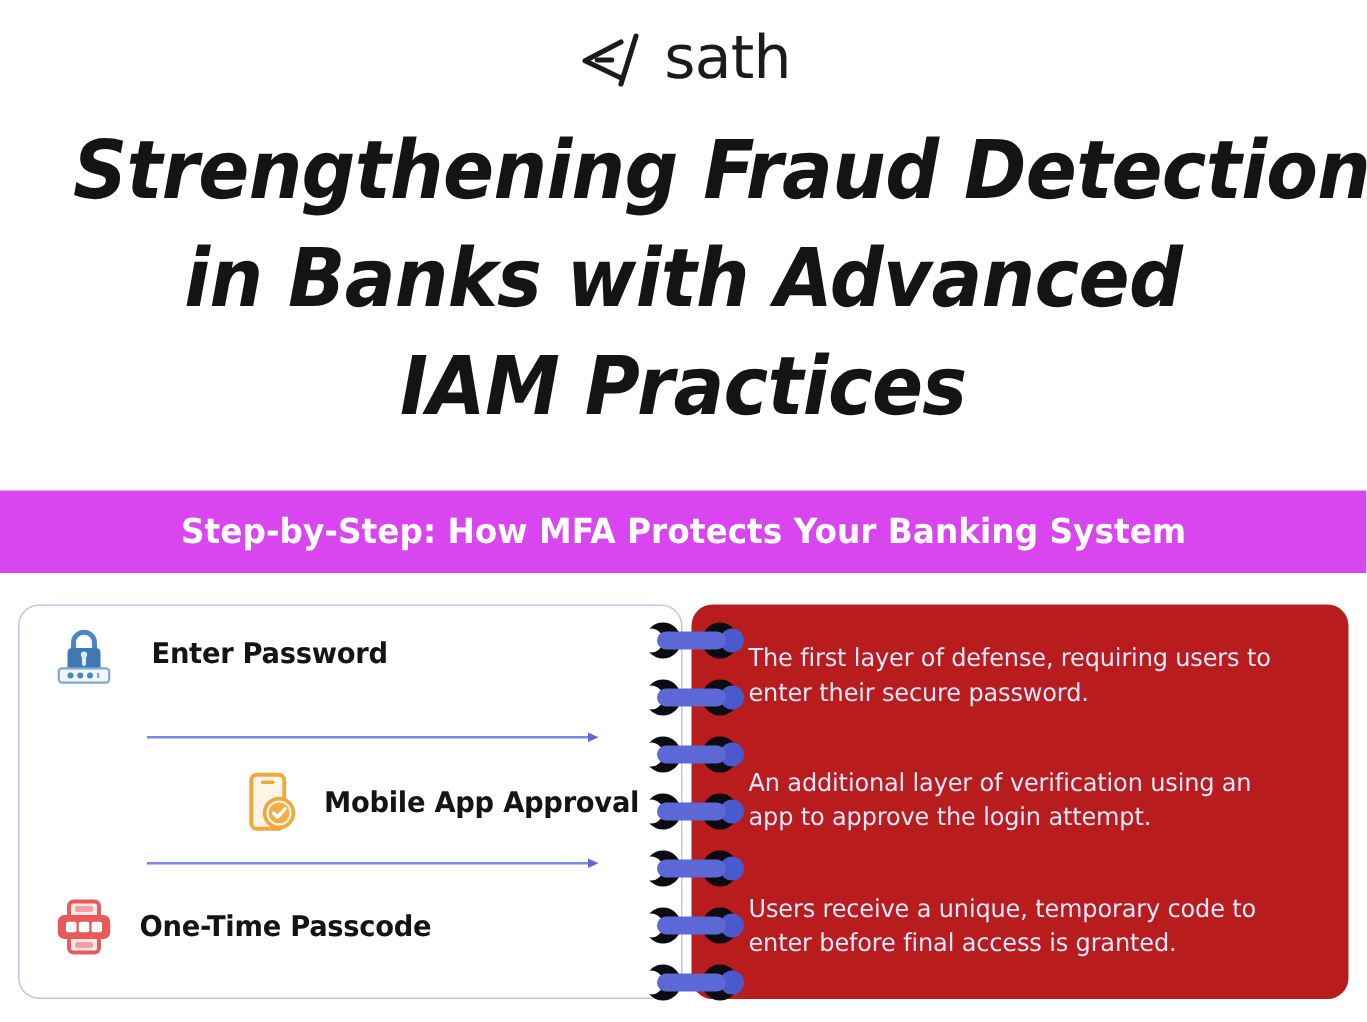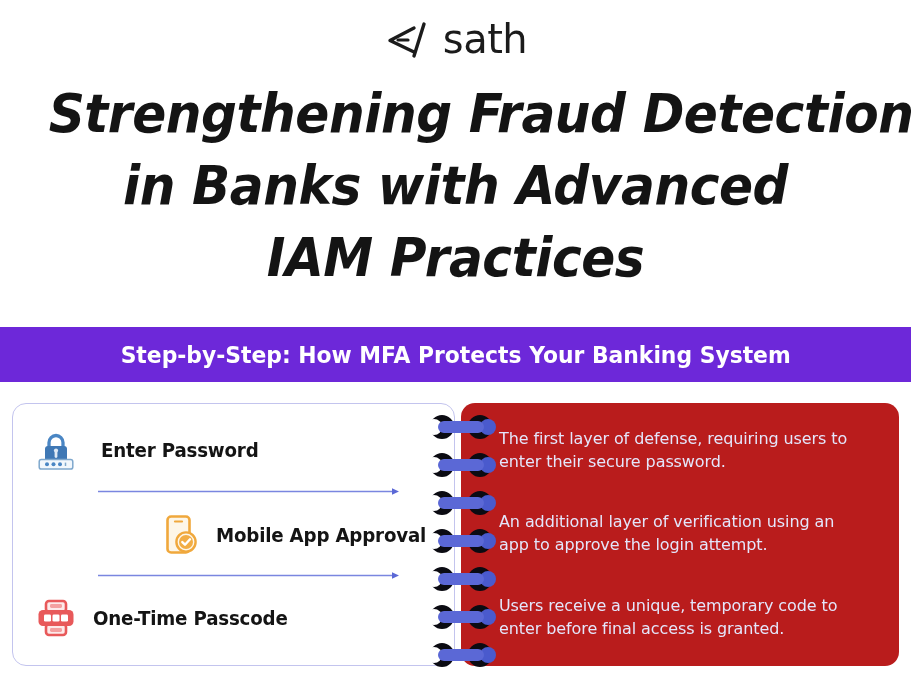--- a/index.html
+++ b/index.html
@@ -55,21 +55,21 @@
   }
   .title-line { display: block; white-space: nowrap; }
 
   
   .banner {
     position: absolute;
     left: 0;
     top: 327px;
     width: 911px;
     height: 55px;
-    background: #6d28d9;
+    background: #d946ef;
     display: flex;
     align-items: center;
     justify-content: center;
   }
   .banner-text {
     font-family: "DejaVu Sans", sans-serif;
     font-size: 23px;
     font-weight: 700;
     color: #ffffff;
     letter-spacing: 0px;
@@ -111,21 +111,21 @@
 
   
   .step-row {
     position: absolute;
     left: 22px;
     width: 400px;
     display: flex;
     align-items: center;
     gap: 16px;
   }
-  .step-row.r0 { top: 24px; gap: 24px; }
+  .step-row.r0 { top: 10px; gap: 24px; }
   .step-row.r1 { top: 109px; justify-content: flex-end; }
   .step-row.r2 { top: 192px; align-items: center; }
 
   .step-icon {
     width: 42px;
     height: 44px;
     flex: 0 0 42px;
     display: flex;
     align-items: center;
     justify-content: center;

